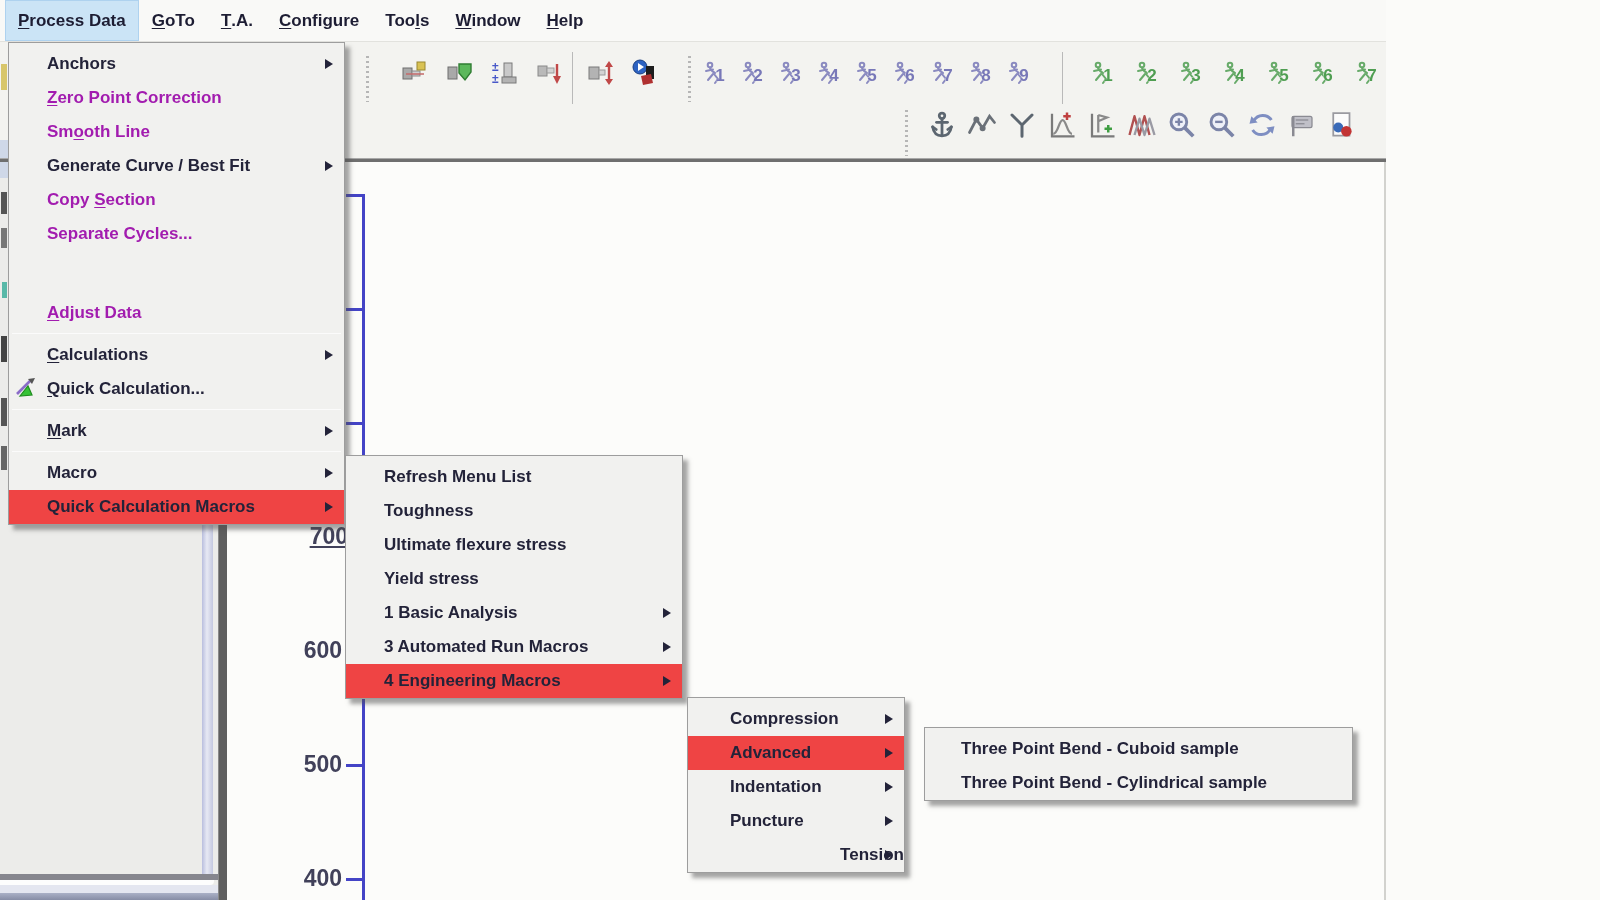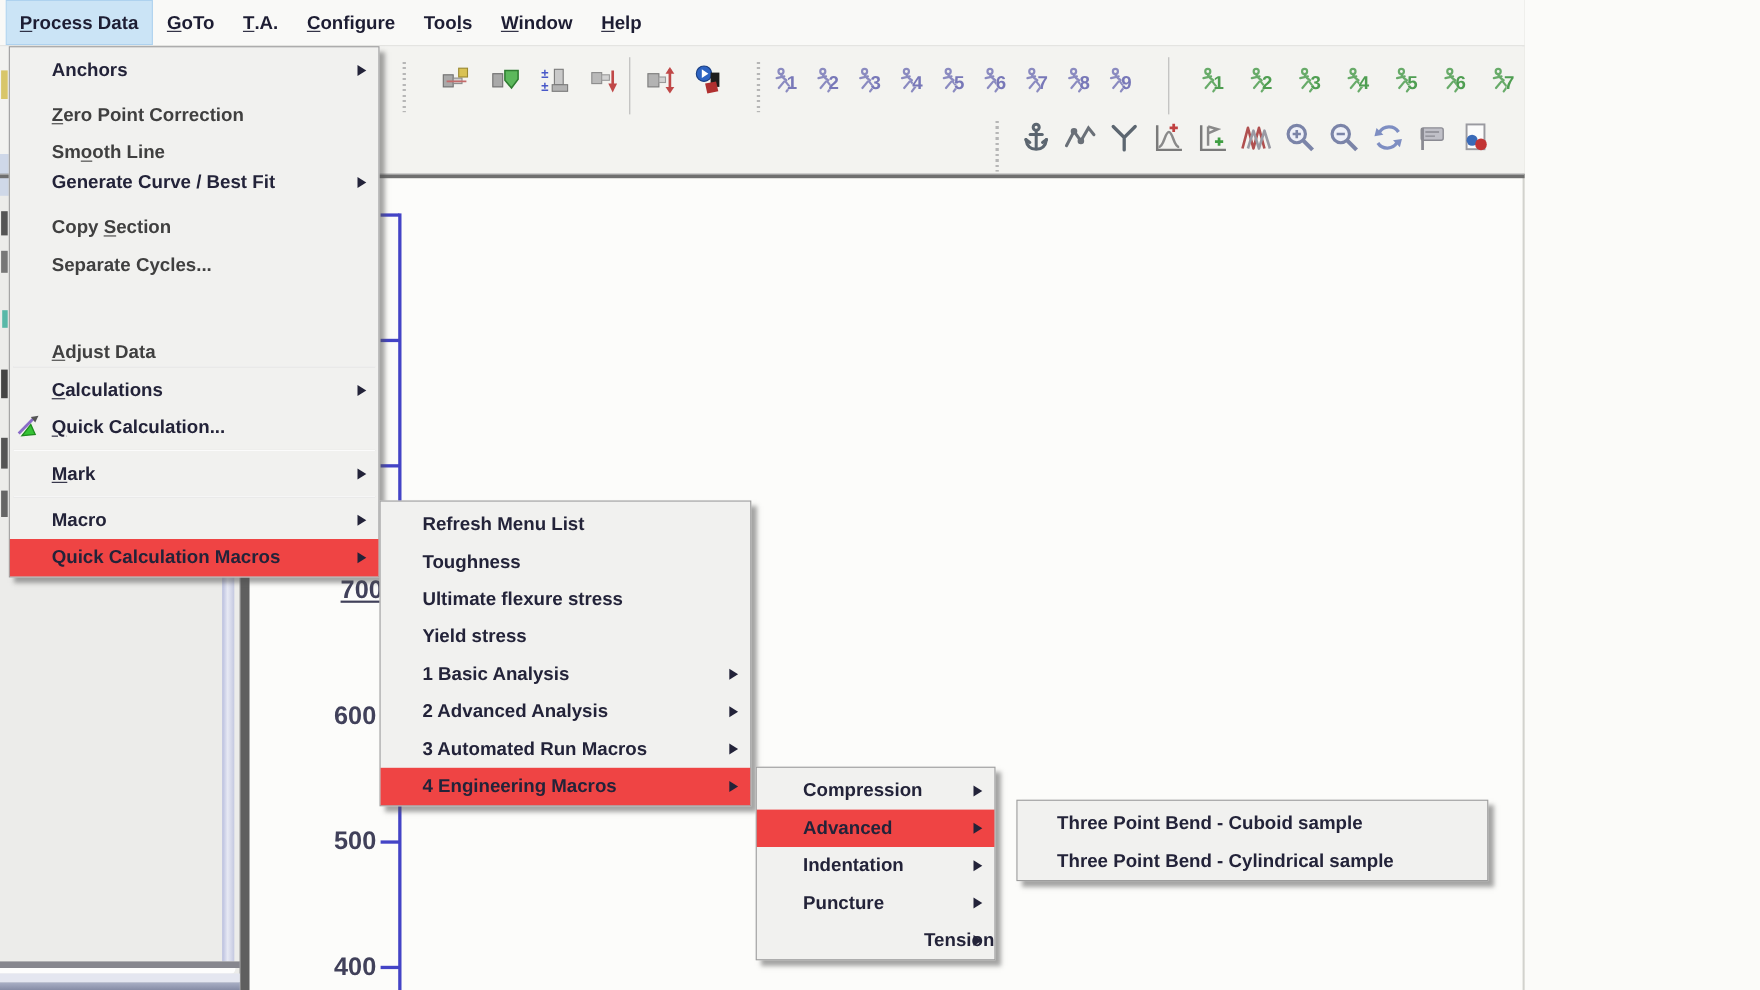--- a/index.html
+++ b/index.html
@@ -46,21 +46,21 @@
   .y-tick { position:absolute; z-index:2; }
   .y-label { position:absolute; width:62px; text-align:right; font-size:23px; font-weight:700;
     color:#41415a; z-index:2; }
 
   
   .menu { position:absolute; background:#f1f1ef; border:1px solid #9d9d9d;
     box-shadow:5px 5px 4px rgba(80,80,80,.5); padding-top:4px; z-index:50; }
   .mi { position:relative; height:34px; display:flex; align-items:center;
     font-size:17px; font-weight:700; color:#232339; white-space:nowrap; }
   .mi u { text-decoration:underline; text-underline-offset:2px; }
-  .mi.disabled { color:#404040;align-items:flex-end; }
+  .mi.disabled { color:#a21caf; }
   .mi.hl { background:#ef4444; }
   .mi .arrow { position:absolute; right:11px; top:50%; margin-top:-5px; width:0; height:0;
     border-left:8px solid #232339; border-top:5px solid transparent; border-bottom:5px solid transparent; }
   .mi .mi-icon { position:absolute; left:5px; top:4px; width:26px; height:26px; }
   .msep { height:1px; background:#c3c3c3; border-bottom:1px solid #fbfbfb; margin:3px 3px 4px 3px; }
 </style>
 </head>
 <body>
 
 <div id="stage">
@@ -448,24 +448,20 @@
           <span>Ultimate flexure stress</span>
         </div>
         <div class="mi" style="padding-left: 38px;">
           <span>Yield stress</span>
         </div>
         <div class="mi" style="padding-left: 38px;">
           <span>1 Basic Analysis</span>
           <span class="arrow"></span>
         </div>
         <div class="mi" style="padding-left: 38px;">
-          <span>2 Advanced Analysis</span>
-          <span class="arrow"></span>
-        </div>
-        <div class="mi" style="padding-left: 38px;">
           <span>3 Automated Run Macros</span>
           <span class="arrow"></span>
         </div>
         <div class="mi hl" style="padding-left: 38px;">
           <span>4 Engineering Macros</span>
           <span class="arrow"></span>
         </div>
       </div>
     <div class="menu" id="menu3" style="left:687px; top:697px; width:218px;">
         <div class="mi" style="padding-left: 42px;">

